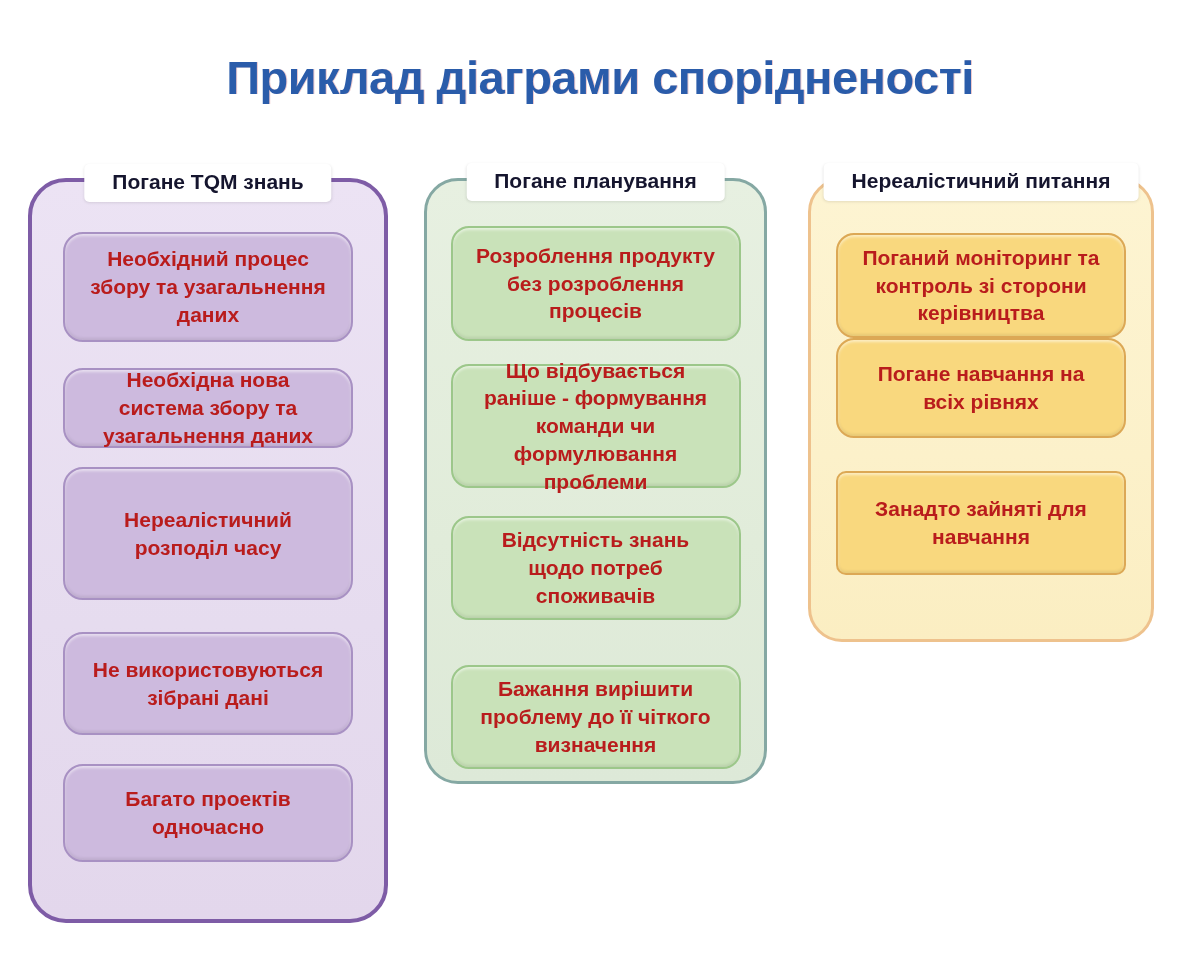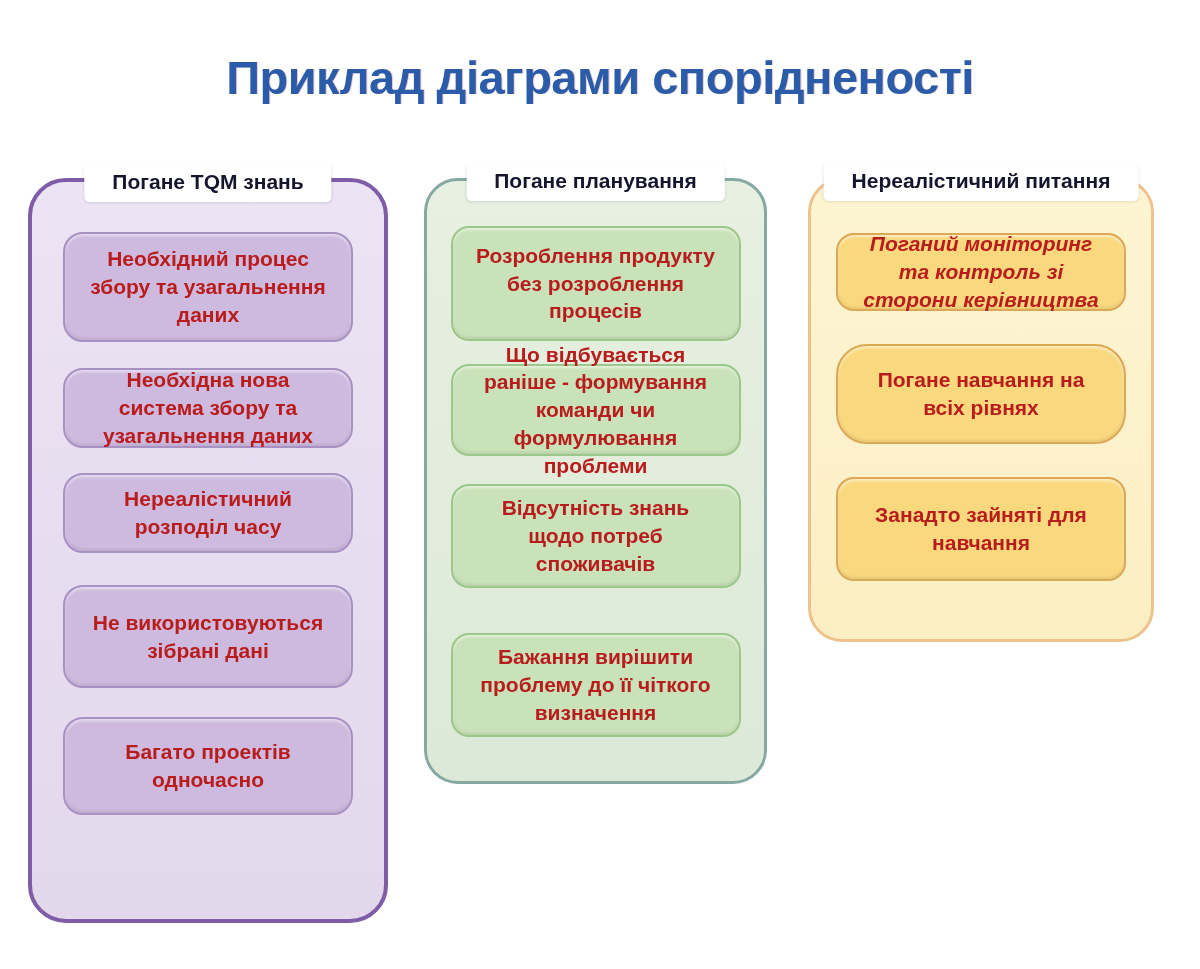--- a/index.html
+++ b/index.html
@@ -65,56 +65,56 @@
     border: 4px solid #7e5ca6;
     border-radius: 38px;
   }
   .group-purple .card {
     background: #cdbade;
     border-color: #a891c3;
     border-radius: 20px;
   }
   .group-purple .card:nth-child(1) { margin-top: 50px; height: 110px; }
   .group-purple .card:nth-child(2) { margin-top: 26px; height: 80px; justify-content: center; }
-  .group-purple .card:nth-child(3) { margin-top: 25px; height: 80px; }
+  .group-purple .card:nth-child(3) { margin-top: 19px; height: 133px; }
   .group-purple .card:nth-child(4) { margin-top: 32px; height: 103px; }
   .group-purple .card:nth-child(5) { margin-top: 29px; height: 98px;  }
 
   
   .group-green {
     left: 424px; top: 178px; width: 343px; height: 606px;
     background: linear-gradient(180deg, #e7f0e1 0%, #e1ecda 60%, #dde9d8 100%);
     border: 3px solid #85a8a3;
     border-radius: 34px;
   }
   .group-green .card {
     background: #c9e2b9;
     border-color: #9cc78a;
     border-radius: 18px;
   }
   .group-green .card:nth-child(1) { margin-top: 45px; height: 115px; align-items: center; }
-  .group-green .card:nth-child(2) { margin-top: 23px; height: 92px; }
+  .group-green .card:nth-child(2) { margin-top: 23px; height: 124px; }
   .group-green .card:nth-child(3) { margin-top: 28px; height: 104px; }
   .group-green .card:nth-child(4) { margin-top: 45px; height: 104px; }
 
   
   .group-yellow {
     left: 808px; top: 178px; width: 346px; height: 464px;
     background: linear-gradient(180deg, #fdf4d2 0%, #fcf1ca 60%, #fbeec2 100%);
     border: 3px solid #eec28d;
     border-radius: 34px;
   }
   .group-yellow .card {
     background: #f9d87e;
     border-color: #dca855;
     border-radius: 18px;
   }
-  .group-yellow .card:nth-child(1) { margin-top: 52px; height: 78px; font-style: italic; }
-  .group-yellow .card:nth-child(2) { margin-top: 33px; height: 100px; border-radius: 31px; }
-  .group-yellow .card:nth-child(3) { margin-top: 33px; height: 104px; }
+  .group-yellow .card:nth-child(1) { margin-top: 52px; height: 105px; }
+  .group-yellow .card:nth-child(2) { height: 100px; }
+  .group-yellow .card:nth-child(3) { margin-top: 33px; height: 104px; border-radius: 10px; }
 </style>
 </head>
 <body>
 
 <div class="page">
 
   <h1 class="diagram-title">Приклад діаграми спорідненості</h1>
 
   <div class="group group-purple">
     <div class="group-tab">

